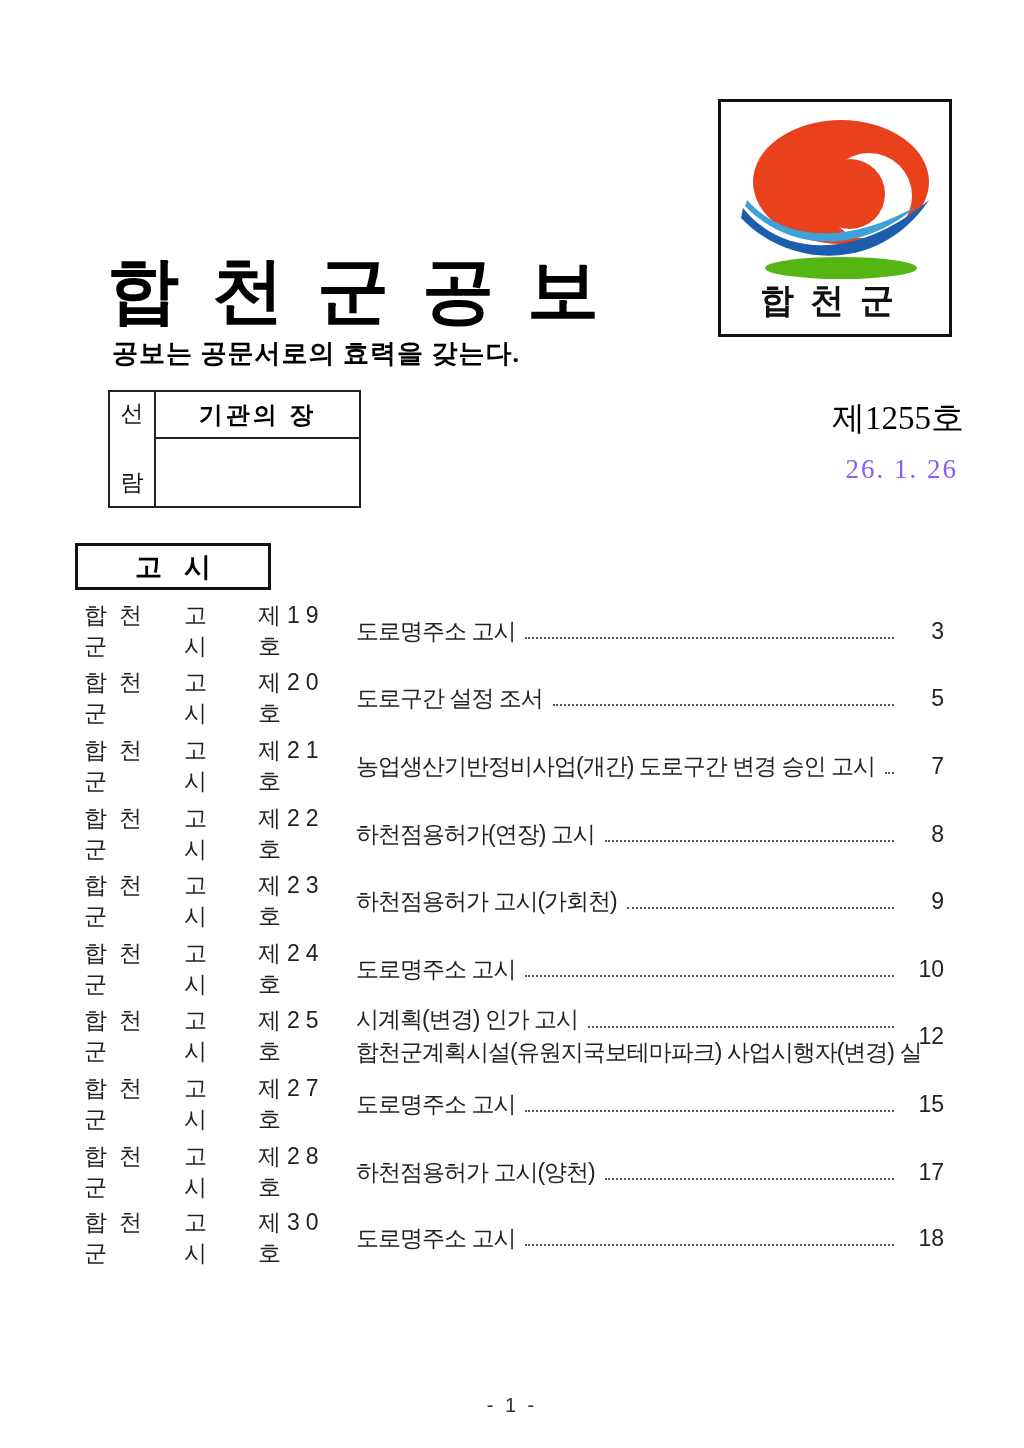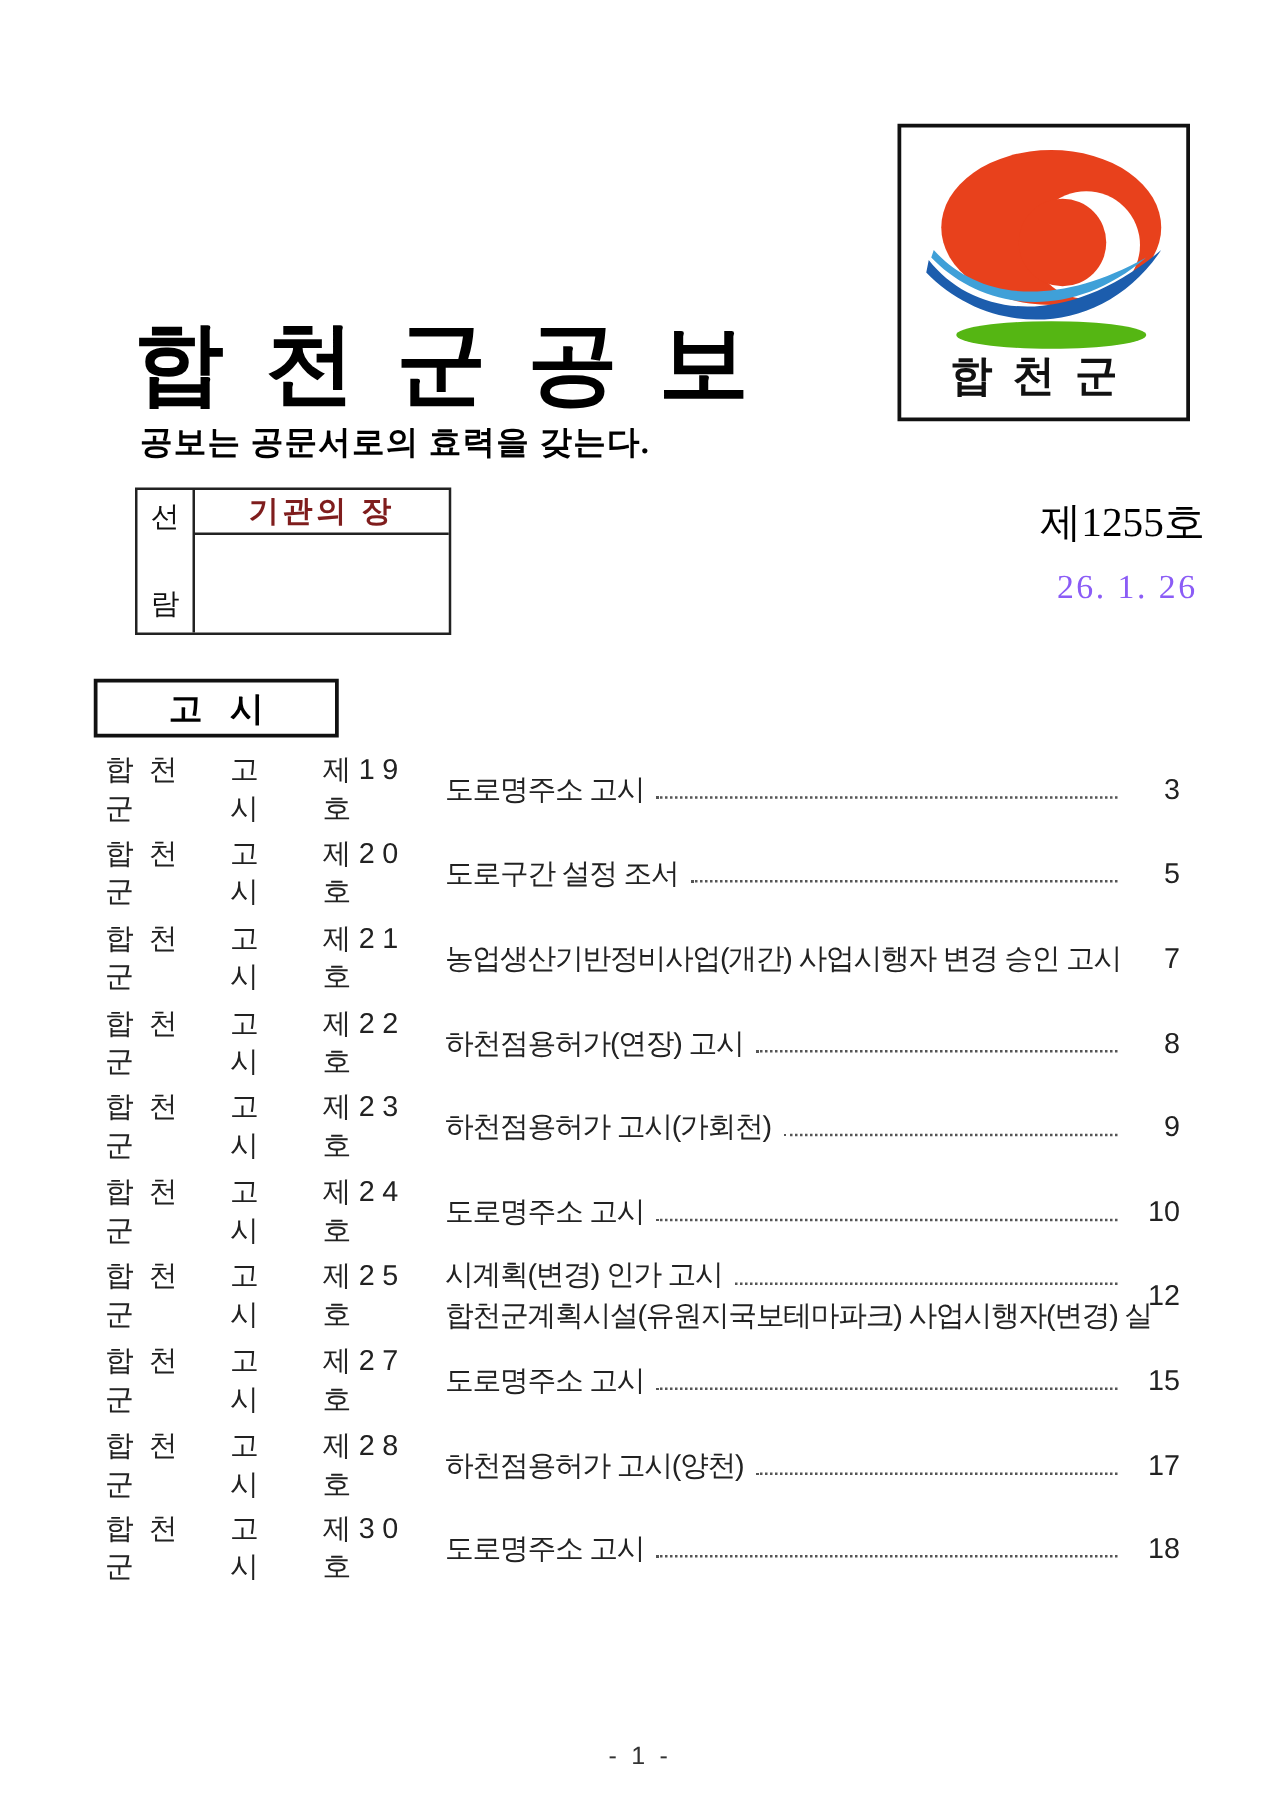--- a/index.html
+++ b/index.html
@@ -33,24 +33,24 @@
     border:2px solid #222;box-sizing:border-box;display:flex;background:#fff;
   }
   .stamp-left{
     width:46px;border-right:2px solid #222;box-sizing:border-box;
     display:flex;flex-direction:column;justify-content:space-between;align-items:center;
     padding:6px 0 8px 0;
     font-family:"Liberation Serif", serif;font-size:23px;color:#111;
   }
   .stamp-right{flex:1;display:flex;flex-direction:column;}
   .stamp-header{
-    height:36px;border-bottom:2px solid #222;box-sizing:border-box;
+    height:47px;border-bottom:2px solid #222;box-sizing:border-box;
     display:flex;align-items:center;justify-content:center;
-    font-family:Liberation Serif, serif;font-size:24px;font-weight:700;
-    letter-spacing:3px;color:#7f1d1d;
+    font-family:Liberation Sans, sans-serif;font-size:24px;font-weight:700;
+    letter-spacing:3px;color:#000000;
   }
   .stamp-blank{flex:1;}
 
   
   .issue-no{
     position:absolute;right:60px;top:396px;
     font-family:"Liberation Serif", serif;font-size:33px;color:#000;white-space:nowrap;
   }
   .issue-date{
     position:absolute;right:66px;top:454px;
@@ -150,21 +150,21 @@
         <span class="toc-title">도로구간 설정 조서</span>
         <span class="leader"></span>
       </div>
       <span class="toc-page">5</span>
     </div>
     <div class="toc-row" style="top: 749px; height: 34px;">
       <span class="toc-org">합천군</span>
       <span class="toc-type">고시</span>
       <span class="toc-no">제21호</span>
       <div class="toc-mid">
-        <span class="toc-title">농업생산기반정비사업(개간) 사업시행자 변경 승인 고시</span>
+        <span class="toc-title">농업생산기반정비사업(개간) 도로구간 변경 승인 고시</span>
         <span class="leader"></span>
       </div>
       <span class="toc-page">7</span>
     </div>
     <div class="toc-row" style="top: 817px; height: 34px;">
       <span class="toc-org">합천군</span>
       <span class="toc-type">고시</span>
       <span class="toc-no">제22호</span>
       <div class="toc-mid">
         <span class="toc-title">하천점용허가(연장) 고시</span>

